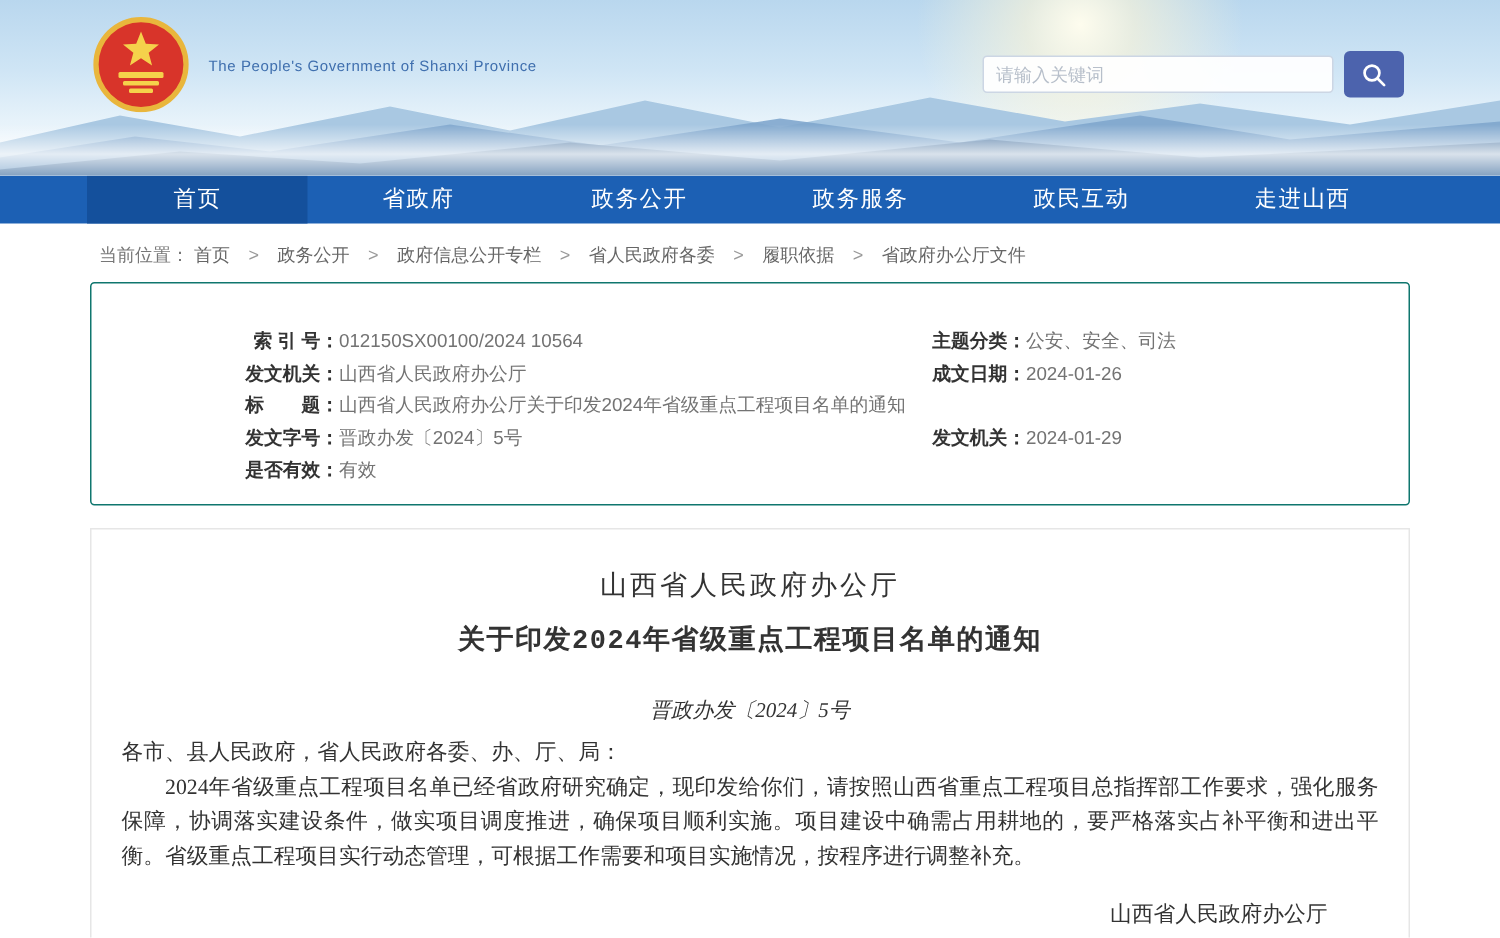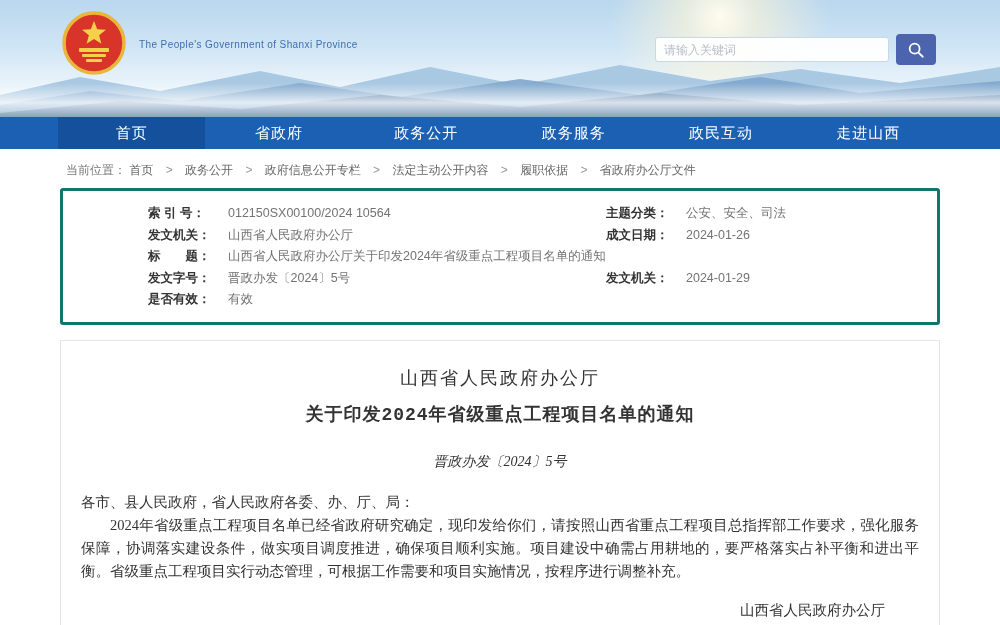--- a/index.html
+++ b/index.html
@@ -35,35 +35,35 @@
   .nav-item { flex:1; text-align:center; line-height:32px; color:#fff; font-size:15px;
     cursor:pointer; letter-spacing:1px; }
   .nav-item.active { background:#14509c; }
 
   
   .breadcrumb { margin:13px 60px 9px 66px; font-size:12px; color:#777; }
   .crumb { color:#666; cursor:pointer; }
   .crumb-sep { color:#999; margin:0 9px; }
 
   
-  .meta-box { margin:0 60px 15px; border:3px solid #0f766e; border-radius:3px;
-    padding:12px 10px 11px 85px; display:grid; grid-template-columns:458px auto; }
+  .meta-box { margin:0 60px 15px; border:1px solid #0f766e; border-radius:3px;
+    padding:28px 10px 11px 85px; display:grid; grid-template-columns:458px auto;text-align:right; }
   .meta-row { display:flex; line-height:21.5px; font-size:12.5px; }
   .meta-label { font-weight:bold; color:#333; width:80px; flex-shrink:0; }
   .meta-value { color:#737373; white-space:nowrap; }
   .meta-spacer { height:21.5px; }
 
   
   .doc-box { margin:0 60px; border:1px solid #e6e6e6; min-height:400px;
     padding:25px 20px 30px; color:#333;
     font-family:"Liberation Serif","DejaVu Serif",serif; }
   .doc-title1 { text-align:center; font-size:18px; font-weight:normal; letter-spacing:2px; }
   .doc-title2 { text-align:center; font-size:18px; font-weight:bold; letter-spacing:1px; margin-top:12px;font-family:Liberation Mono, monospace; }
   .doc-number { text-align:center; font-size:14px; font-style:italic; margin-top:27px; color:#333; }
-  .doc-body { margin-top:20px; font-size:14.5px; line-height:23px; text-align:justify; }
+  .doc-body { margin-top:8px; font-size:14.5px; line-height:23px; text-align:justify; }
   .paragraph { text-indent:2em; }
   .signature { text-align:right; padding-right:34px; margin-top:15px; font-size:14.5px; line-height:24px; }
 </style>
 </head>
 <body>
 
 <div class="header">
   <svg class="mountains" viewBox="0 0 1000 60" preserveAspectRatio="none">
     <polygon fill="#a9c8e2" points="0,38 80,20 160,34 260,14 340,30 430,10 520,28 620,8 710,24 800,12 900,26 1000,10 1000,60 0,60"></polygon>
     <polygon fill="#7fa6cd" opacity="0.9" points="0,48 90,34 180,44 300,26 400,40 520,22 640,38 760,20 860,36 1000,24 1000,60 0,60"></polygon>
@@ -105,21 +105,21 @@
 </div>
 
 <div class="breadcrumb">
   <span>当前位置：</span>
   <span class="crumb">首页</span>
   <span class="crumb-sep">&gt;</span>
   <span class="crumb">政务公开</span>
   <span class="crumb-sep">&gt;</span>
   <span class="crumb">政府信息公开专栏</span>
   <span class="crumb-sep">&gt;</span>
-  <span class="crumb">法定主动公开内容</span>
+  <span class="crumb">省人民政府各委</span>
   <span class="crumb-sep">&gt;</span>
   <span class="crumb">履职依据</span>
   <span class="crumb-sep">&gt;</span>
   <span class="crumb">省政府办公厅文件</span>
 </div>
 
 <div class="meta-box">
   <div>
     <div class="meta-row">
       <span class="meta-label">索 引 号：</span>

